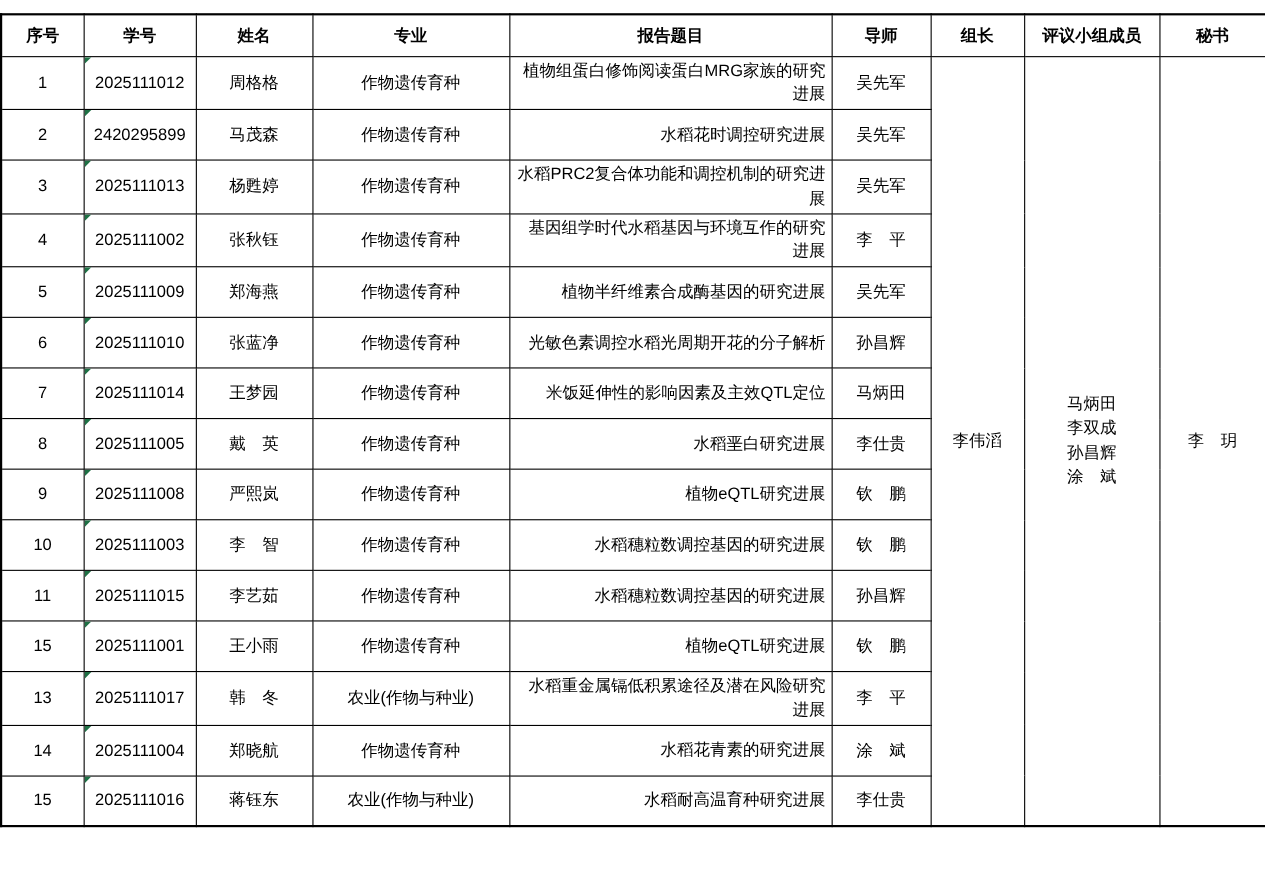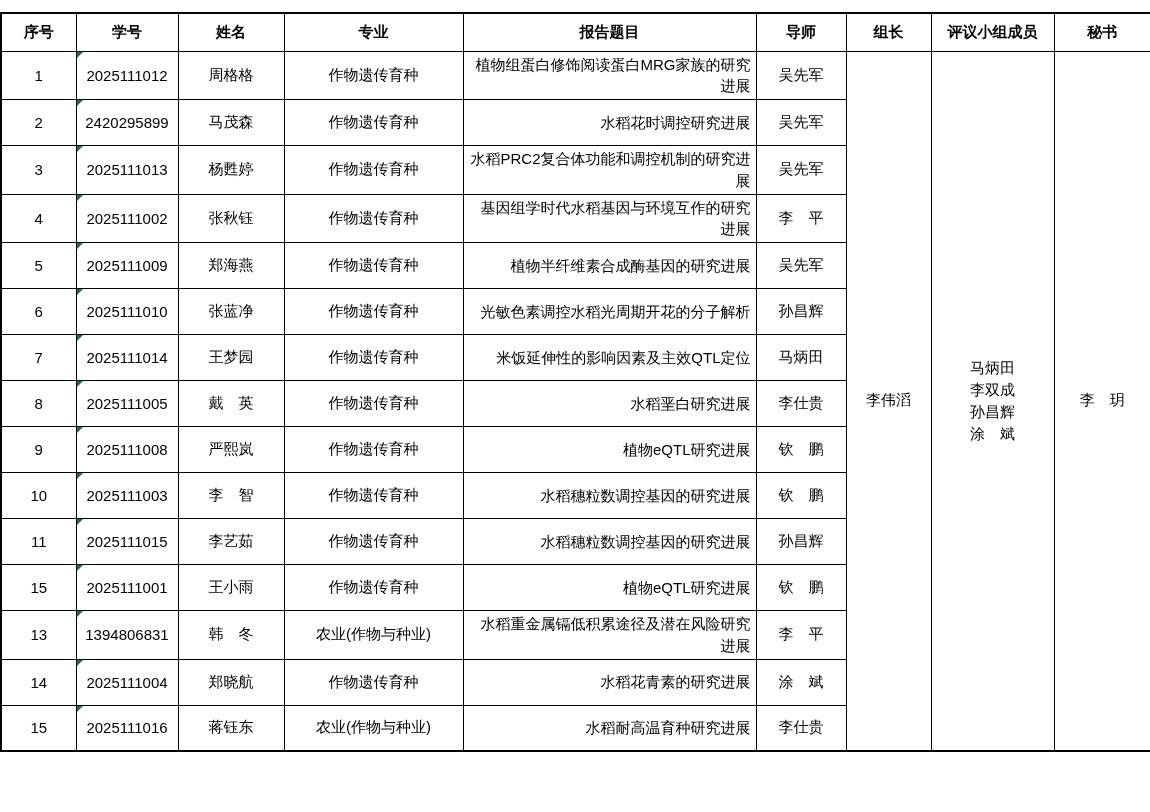--- a/index.html
+++ b/index.html
@@ -181,21 +181,21 @@
         <tr>
           <td>15</td>
           <td class="id-cell"><span class="tri" style="border-top-color: rgb(30, 113, 69);"></span><span>2025111001</span></td>
           <td>王小雨</td>
           <td>作物遗传育种</td>
           <td class="topic-cell">植物eQTL研究进展</td>
           <td>钦　鹏</td>
         </tr>
         <tr>
           <td>13</td>
-          <td class="id-cell"><span class="tri" style="border-top-color: rgb(30, 113, 69);"></span><span>1394806831</span></td>
+          <td class="id-cell"><span class="tri" style="border-top-color: rgb(30, 113, 69);"></span><span>2025111017</span></td>
           <td>韩　冬</td>
           <td>农业(作物与种业)</td>
           <td class="topic-cell">水稻重金属镉低积累途径及潜在风险研究进展</td>
           <td>李　平</td>
         </tr>
         <tr>
           <td>14</td>
           <td class="id-cell"><span class="tri" style="border-top-color: rgb(30, 113, 69);"></span><span>2025111004</span></td>
           <td>郑晓航</td>
           <td>作物遗传育种</td>

